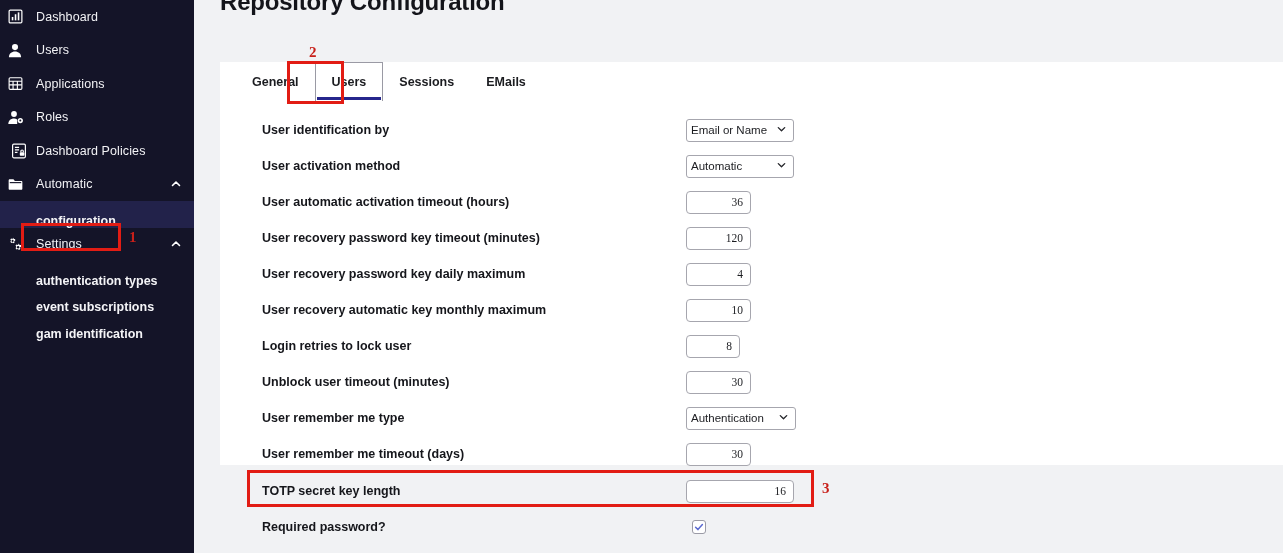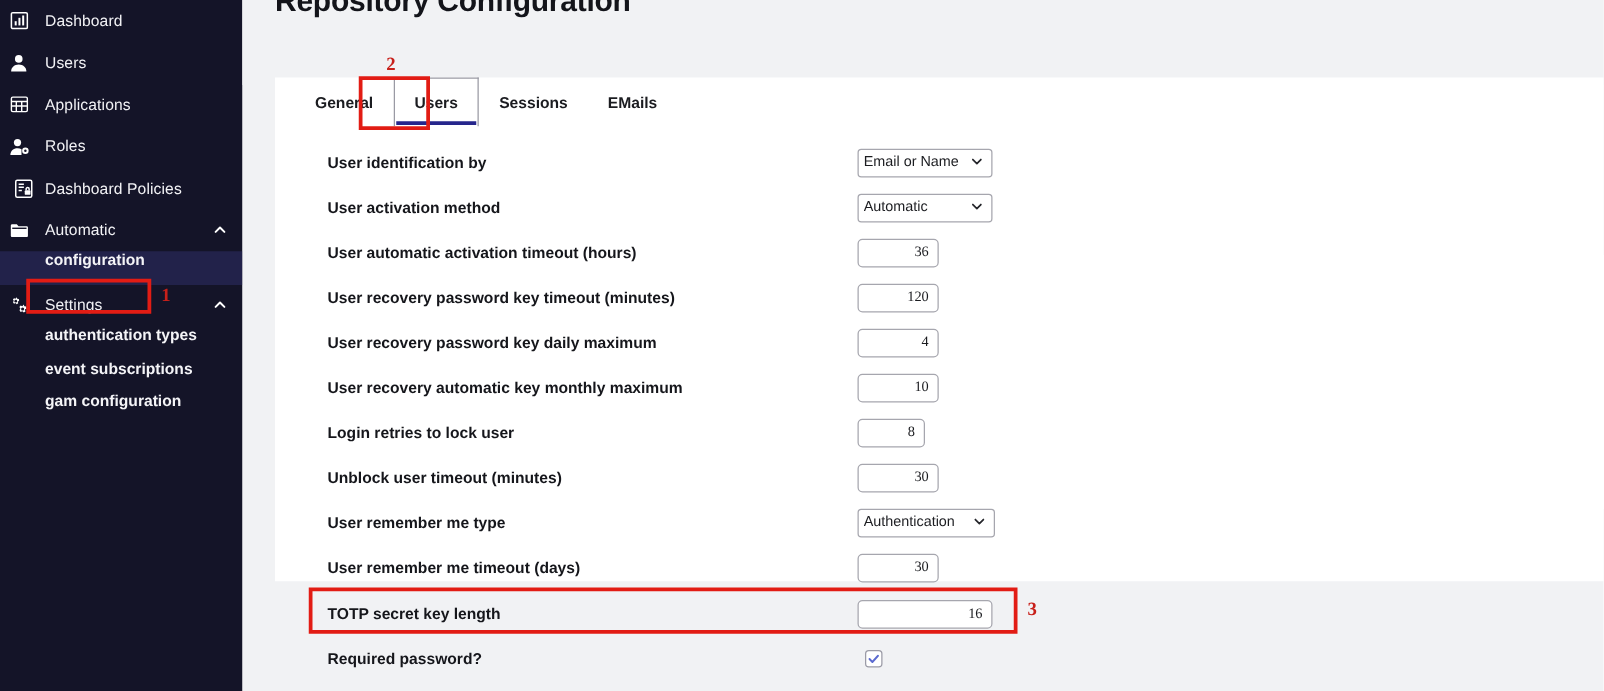--- a/index.html
+++ b/index.html
@@ -37,21 +37,21 @@
     flex: 0 0 22px;
     margin-right: 6px;
   }
   .nav-ico svg { display: block; }
   .nav-chev {
     position: absolute; right: 12px; top: 50%;
     transform: translateY(-50%);
     width: 12px; height: 12px;
   }
   .nav-sub {
-    display: flex; align-items: flex-start;
+    display: flex; align-items: flex-end;
     height: 26.5px;
     padding-left: 36px;
     font-size: 12.5px;
     font-weight: 700;
     color: #f4f4f7;
     cursor: pointer;
     white-space: nowrap;
   }
   .nav-sub.active { background: #22224a; }
 
@@ -277,21 +277,21 @@
       </svg>
     </div>
 
     <div class="nav-sub">
       <span>authentication types</span>
     </div>
     <div class="nav-sub">
       <span>event subscriptions</span>
     </div>
     <div class="nav-sub">
-      <span>gam configuration</span>
+      <span>gam identification</span>
     </div>
   </nav>
 
   <div id="main">
     <div id="header-band"></div>
     <h1 id="page-title">Repository Configuration</h1>
 
     <div id="card">
 
       <div id="tabs">

